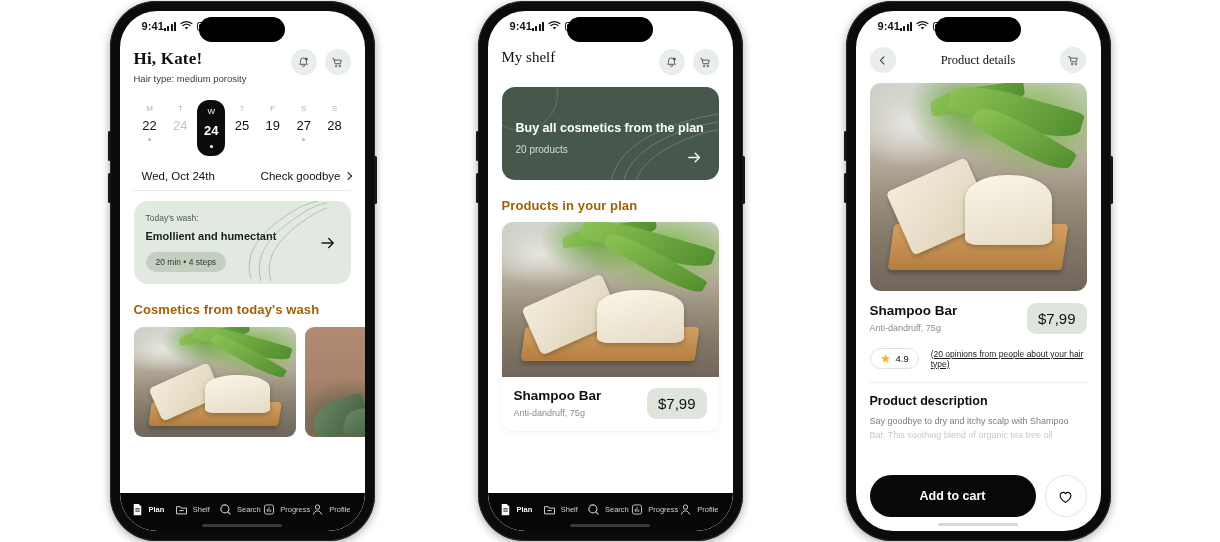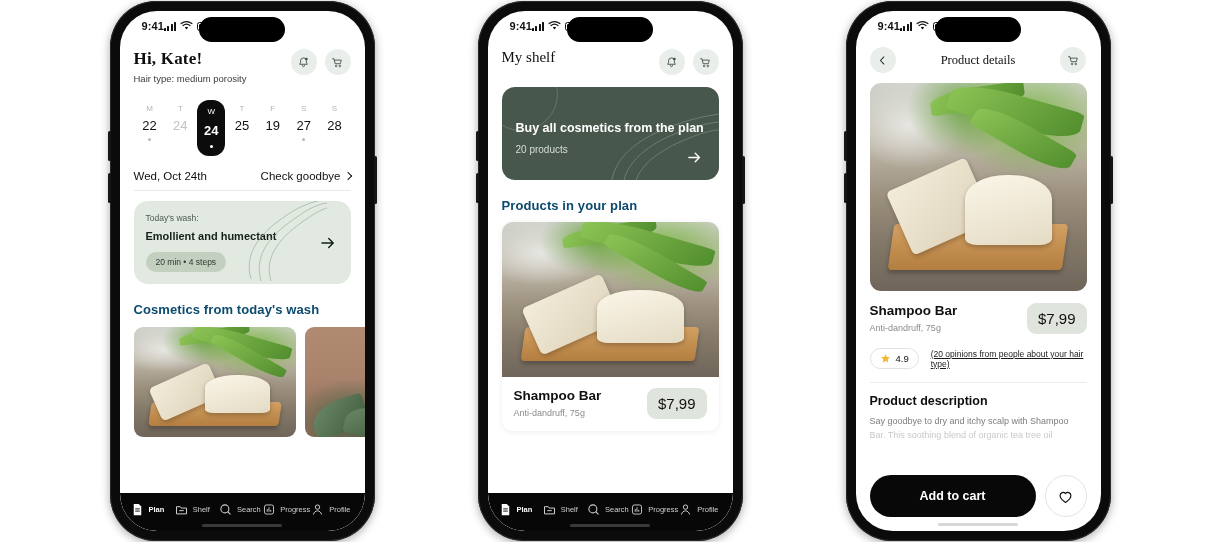--- a/index.html
+++ b/index.html
@@ -103,21 +103,21 @@
   .day .dot { width: 3px; height: 3px; border-radius: 50%; background: transparent; }
   .day.has-dot .dot { background: #b7bdb7; }
   .day.muted .dn { color: #c3c3c3; }
   .day.active { background: #0c0c0c; height: 56px; justify-content: center; gap: 7px; }
   .day.active .dw { color: #fff; }
   .day.active .dn { color: #fff; font-weight: 600; }
   .day.active .dot { background: #fff; }
 
   .row-between {
     display: flex; align-items: center; justify-content: space-between;
-    padding: 14px 14px 0 14px;
+    padding: 14px 14px 0 22px;
   }
   .row-date { font-size: 11.5px; font-weight: 500; color: #111; }
   .check-link { display: flex; align-items: center; gap: 4px; font-size: 11.5px; color: #111; font-weight: 500; }
   .chev { width: 6px; height: 6px; border-right: 1.4px solid #111; border-top: 1.4px solid #111; transform: rotate(45deg); }
 
   .divider { height: 1px; background: #e9e9e9; margin: 8px 14px 0; }
 
   
   .wash-card {
     margin: 10px 14px 0;
@@ -131,21 +131,21 @@
     display: inline-block; margin-top: 10px;
     background: #c3d0c0; color: #2c3a30;
     font-size: 8.5px; padding: 5px 10px; border-radius: 10px;
   }
   .wash-arrow {
     position: absolute; right: 14px; top: 50%; transform: translateY(-50%);
     width: 18px; height: 18px;
   }
   .wash-wave { position: absolute; right: 24px; top: -4px; opacity: .55; }
 
-  .section-title { font-size: 13px; font-weight: 700; color: #0c4a6e; padding: 18px 14px 0; letter-spacing: .1px; }
+  .section-title { font-size: 13px; font-weight: 700; color: #a16207; padding: 18px 14px 0; letter-spacing: .1px; }
 
   
   .cos-row { display: flex; gap: 9px; padding: 10px 14px 0; }
   .cos-card { border-radius: 9px; overflow: hidden; height: 110px; flex: 0 0 auto; }
   .cos-a { width: 162px; }
   .cos-b { width: 120px; }
 
   
   .photo-soap {
     width: 100%; height: 100%; position: relative; overflow: hidden;

